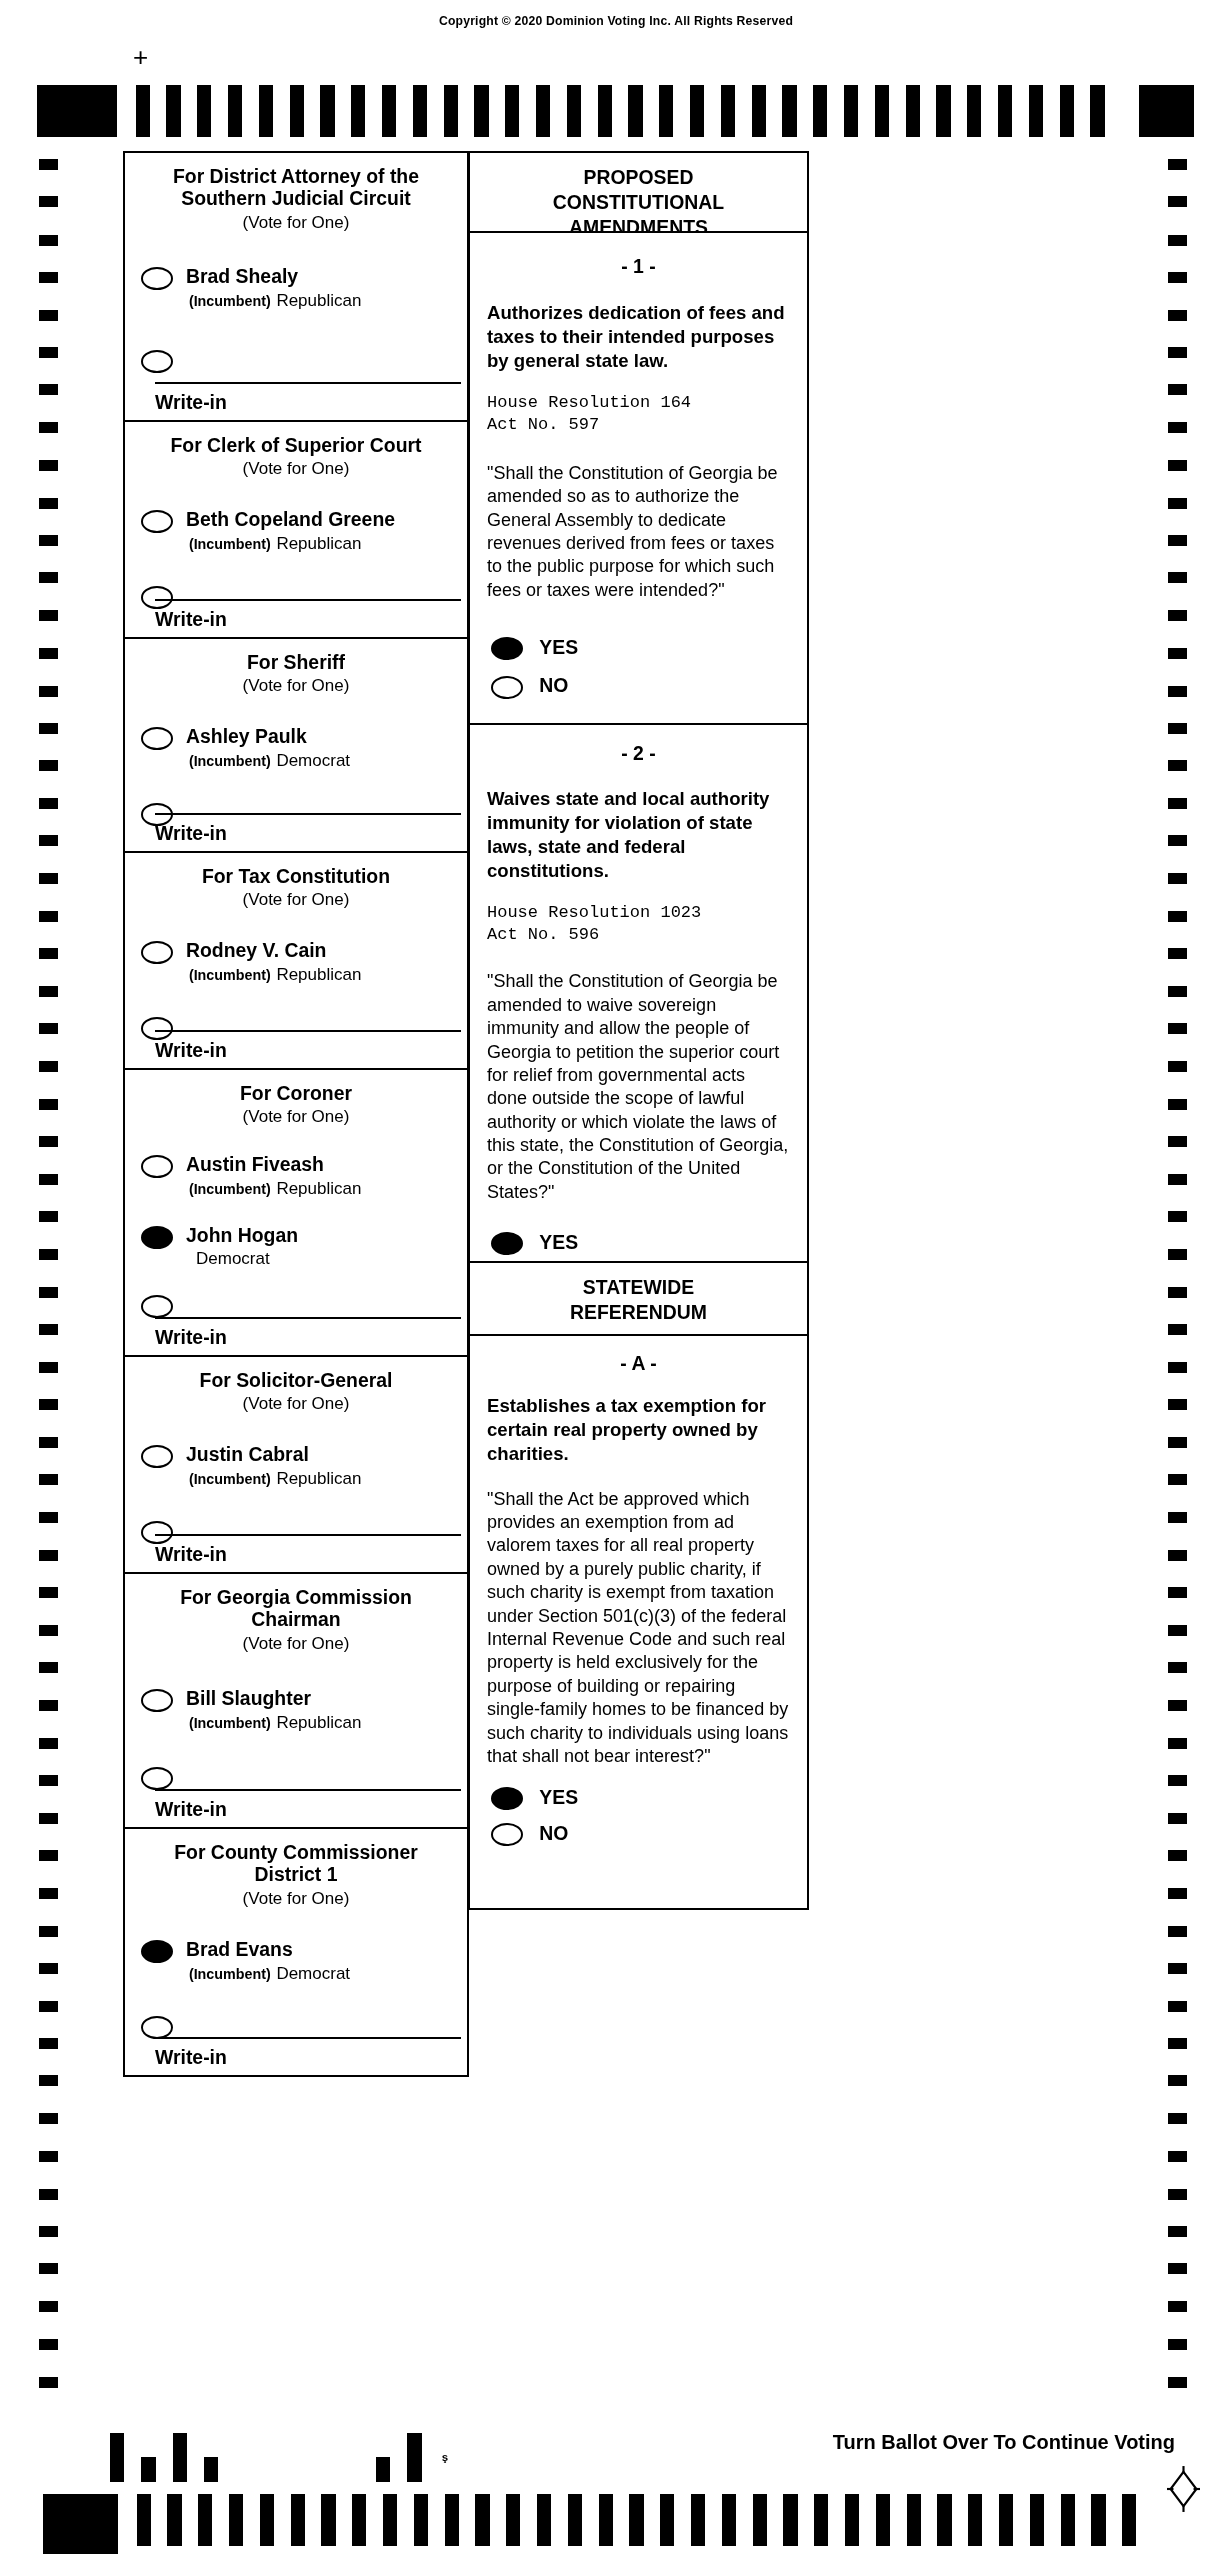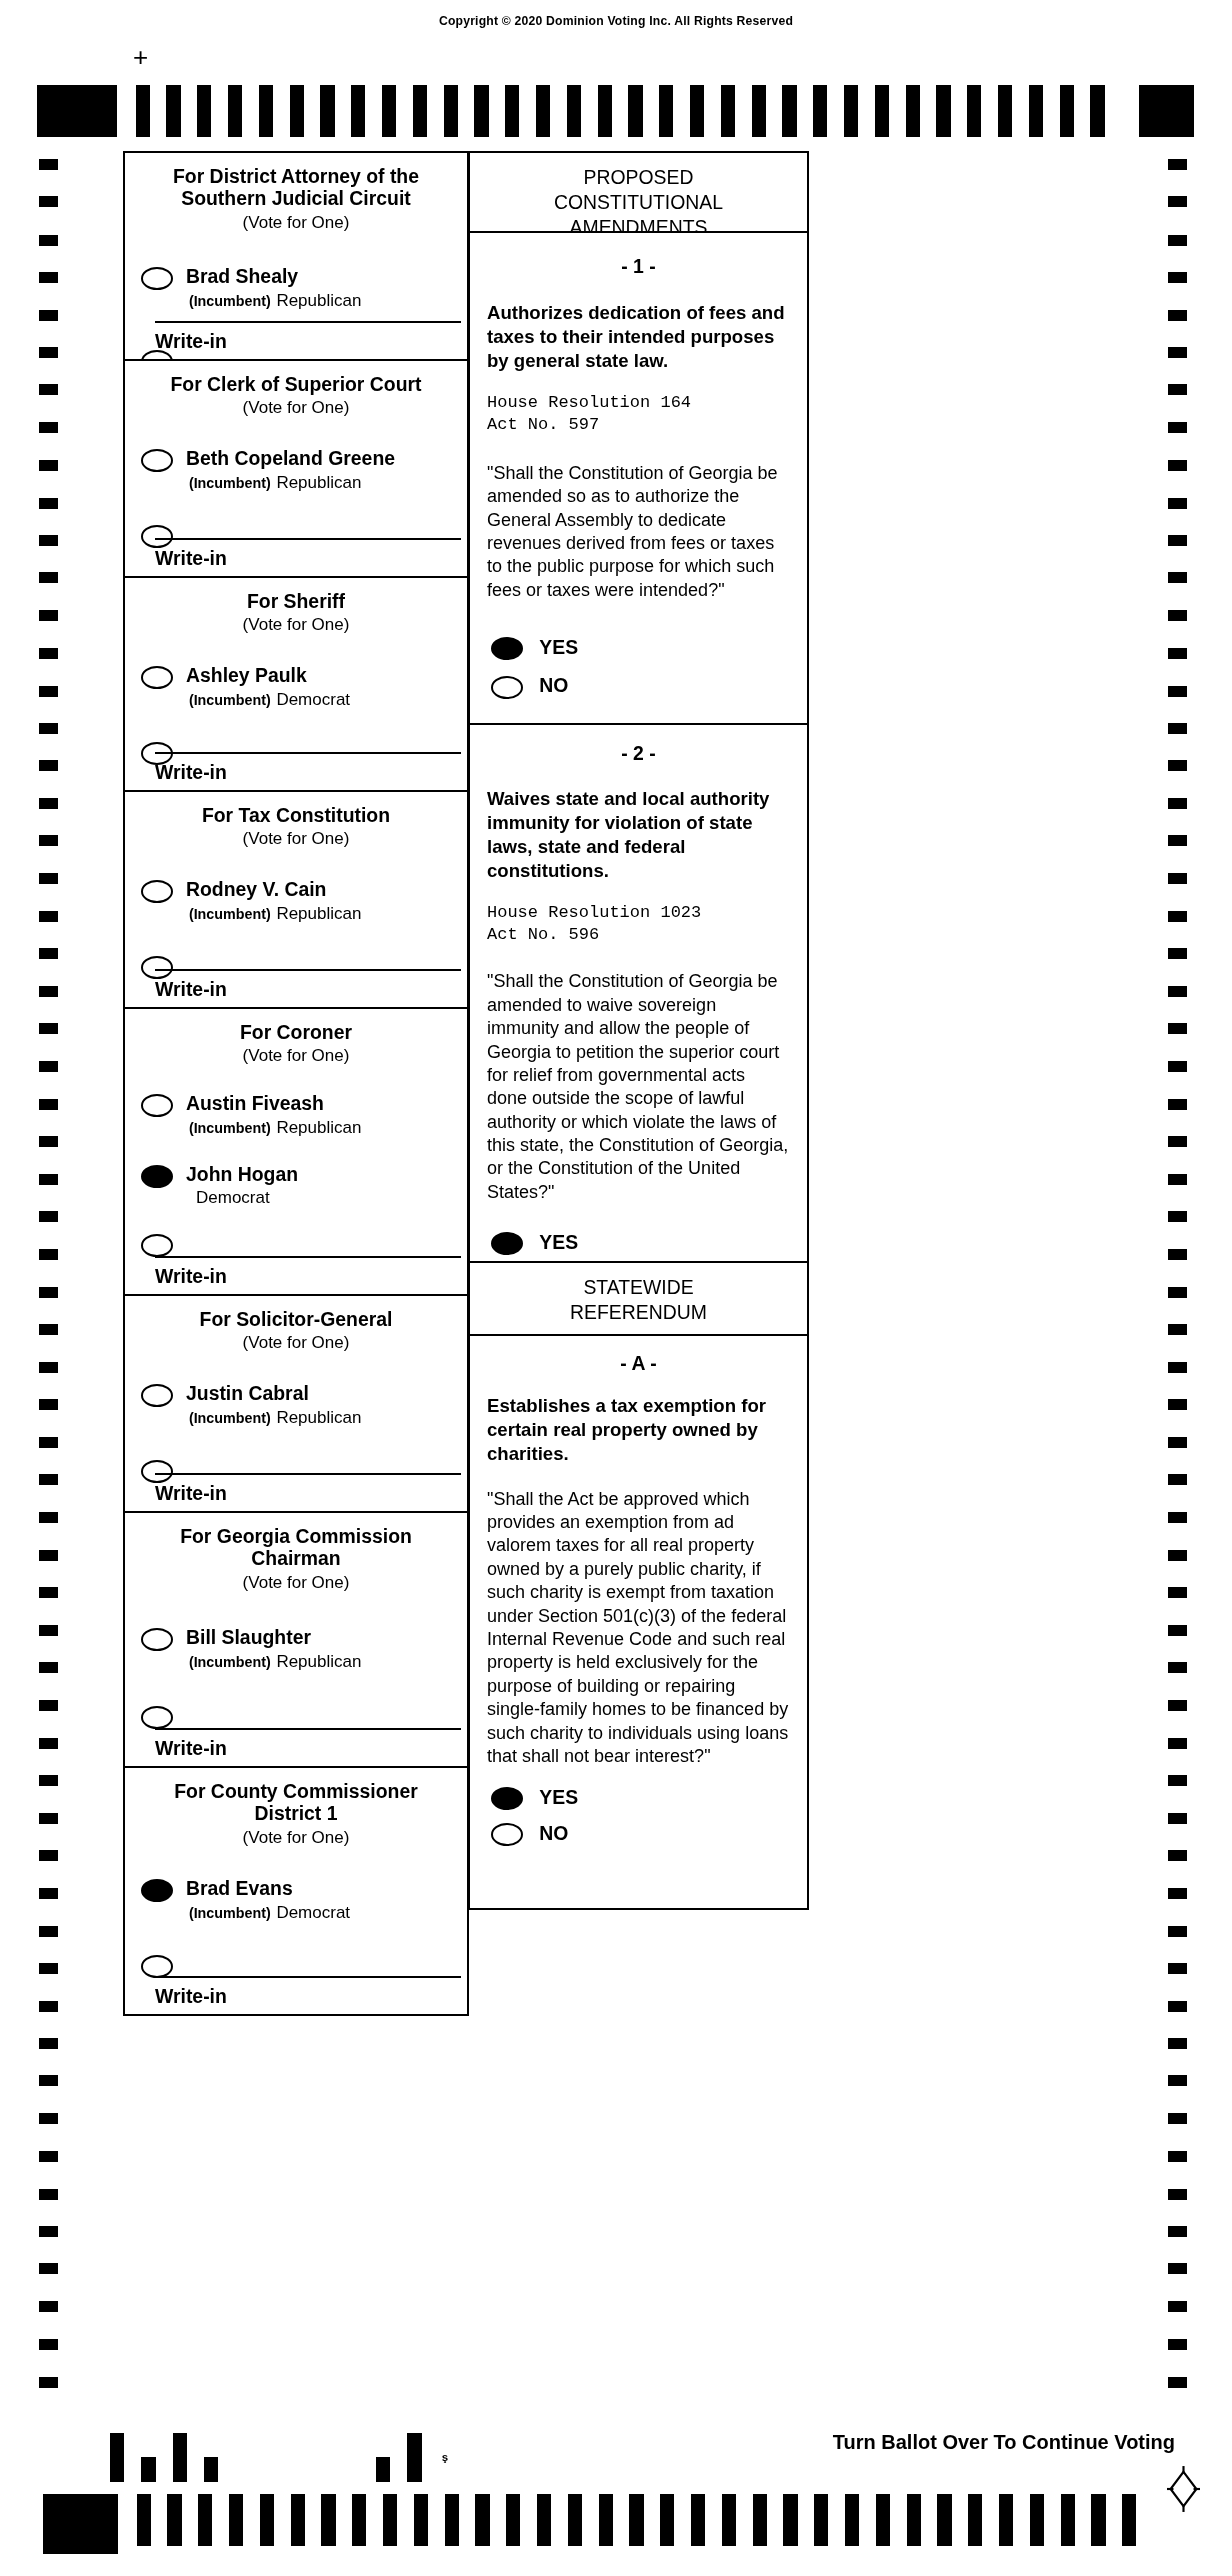--- a/index.html
+++ b/index.html
@@ -44,21 +44,21 @@
   .votefor { font-size:17px; text-align:center; margin-top:2.9px; }
   .cand { display:flex; align-items:flex-start; gap:13px; padding-left:16px; }
   .oval { flex:0 0 auto; width:32px; height:23px; border:2.2px solid #000; border-radius:50%; background:#fff; margin-top:2.2px; }
   .oval.filled { background:#000; }
   .cname { font-size:19.4px; font-weight:700; line-height:1.15; }
   .csub { font-size:17px; margin-top:3.6px; margin-left:2.9px; }
   .csub .qual { font-size:14.3px; font-weight:700; margin-right:5.7px; }
   .writein { position:absolute; left:30px; right:5.7px; bottom:5.7px; border-top:2.2px solid #000; padding-top:7px; }
   .writein span { font-size:19.4px; font-weight:700; }
   
-  .hdr { padding-top:11.5px; text-align:center; font-size:19.4px; font-weight:400; line-height:1.3; }
+  .hdr { padding-top:11.5px; text-align:center; font-size:19.4px; font-weight:700; line-height:1.3; }
   .qsec { padding:0 17px; }
   .qnum { text-align:center; font-size:19.4px; font-weight:700; }
   .qsummary { font-size:18.6px; font-weight:700; line-height:1.3; }
   .qrefs { font-size:17px; line-height:1.3;font-family:Liberation Mono, monospace; }
   .qtext { font-size:18px; line-height:1.3; }
   .vrow { display:flex; align-items:center; gap:16px; padding-left:4.3px; }
   .vrow .vlabel { font-size:19.4px; font-weight:700; }
 </style>
 </head>
 <body>
@@ -102,21 +102,21 @@
         <div class="bar"></div>
         <div class="bar"></div>
         <div class="bar"></div>
         <div class="bar"></div>
       </div>
     <div class="block block-r"></div>
   </div>
 
   <div class="col" id="left-col">
 
-    <div class="sec contest" style="height:208px">
+    <div class="sec contest" style="height:269px">
       <div class="title">For District Attorney of the Southern Judicial Circuit</div>
       <div class="votefor">(Vote for One)</div>
       <div class="cand" style="margin-top:32px">
         <div class="oval"></div>
         <div>
           <div class="cname">Brad Shealy</div>
           <div class="csub"><span class="qual">(Incumbent)</span><span>Republican</span></div>
         </div>
       </div>
       <div class="cand" style="margin-top:37px">

